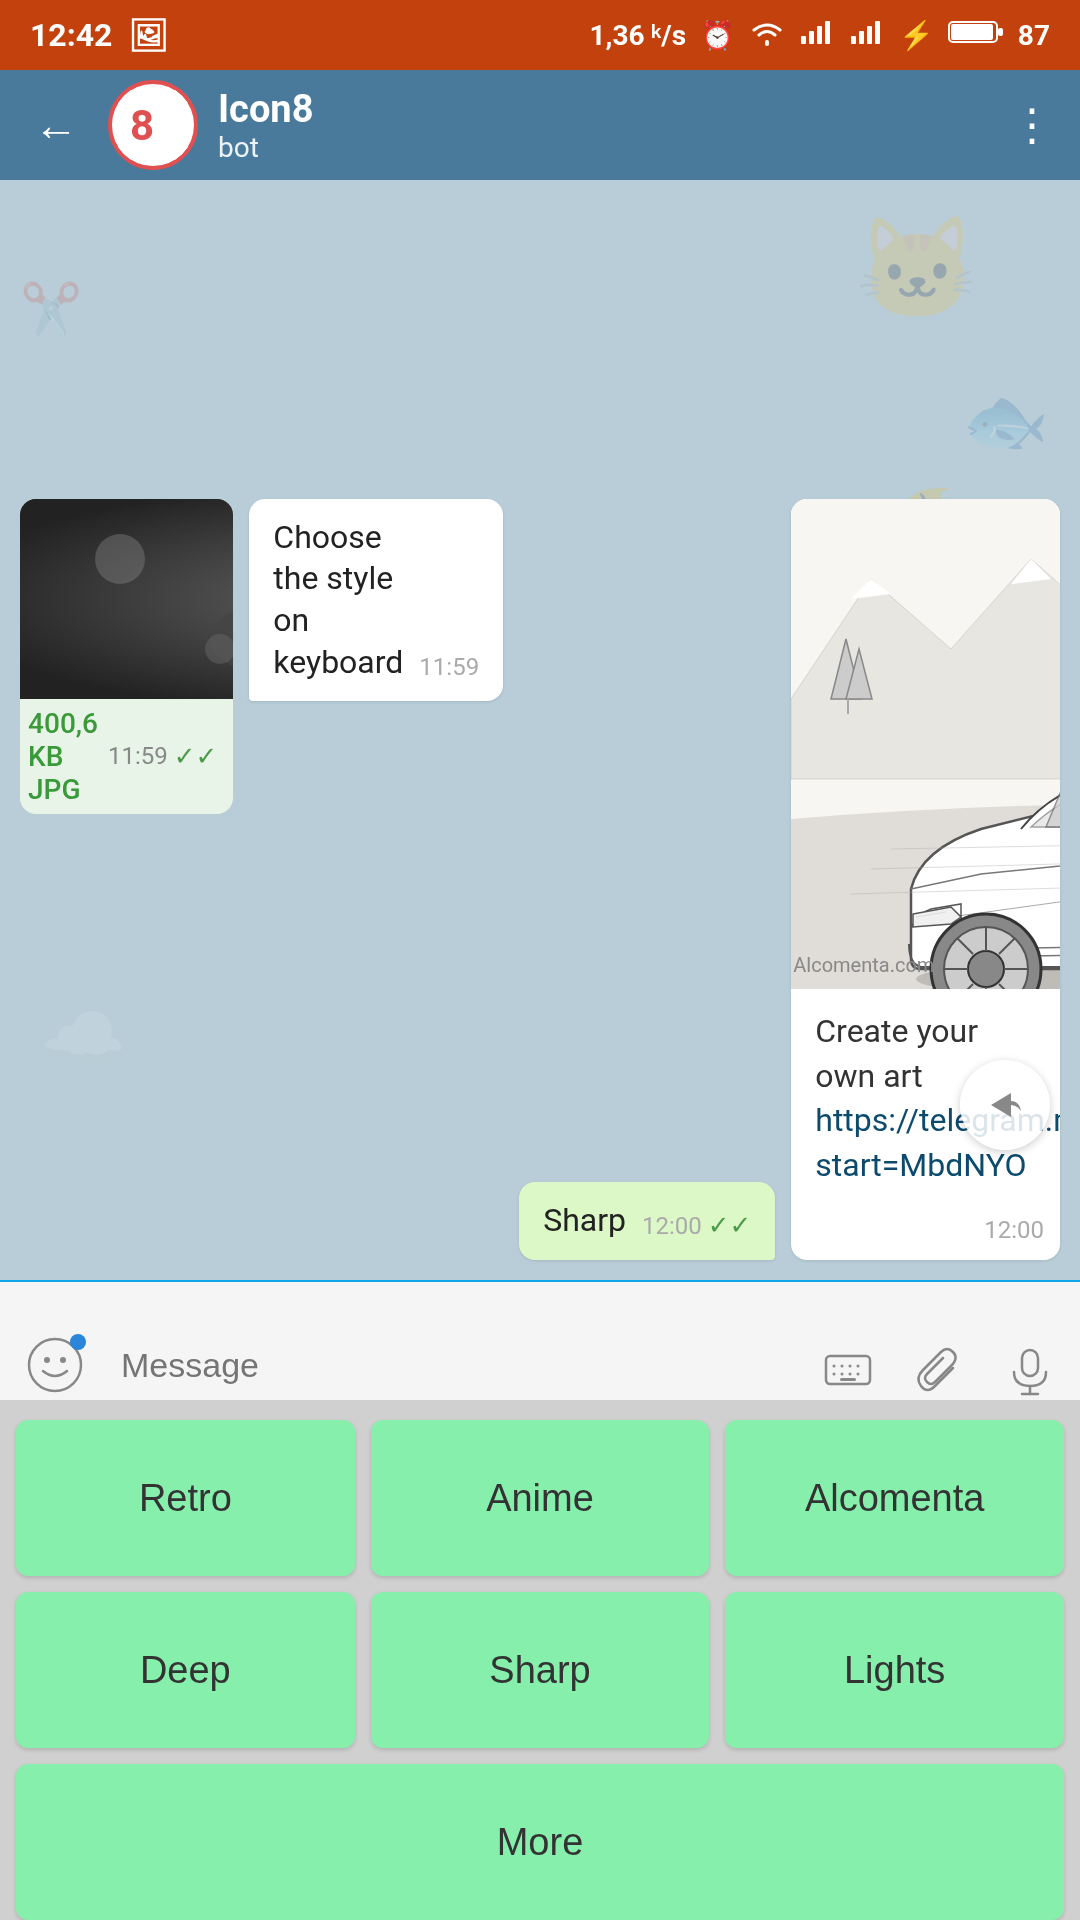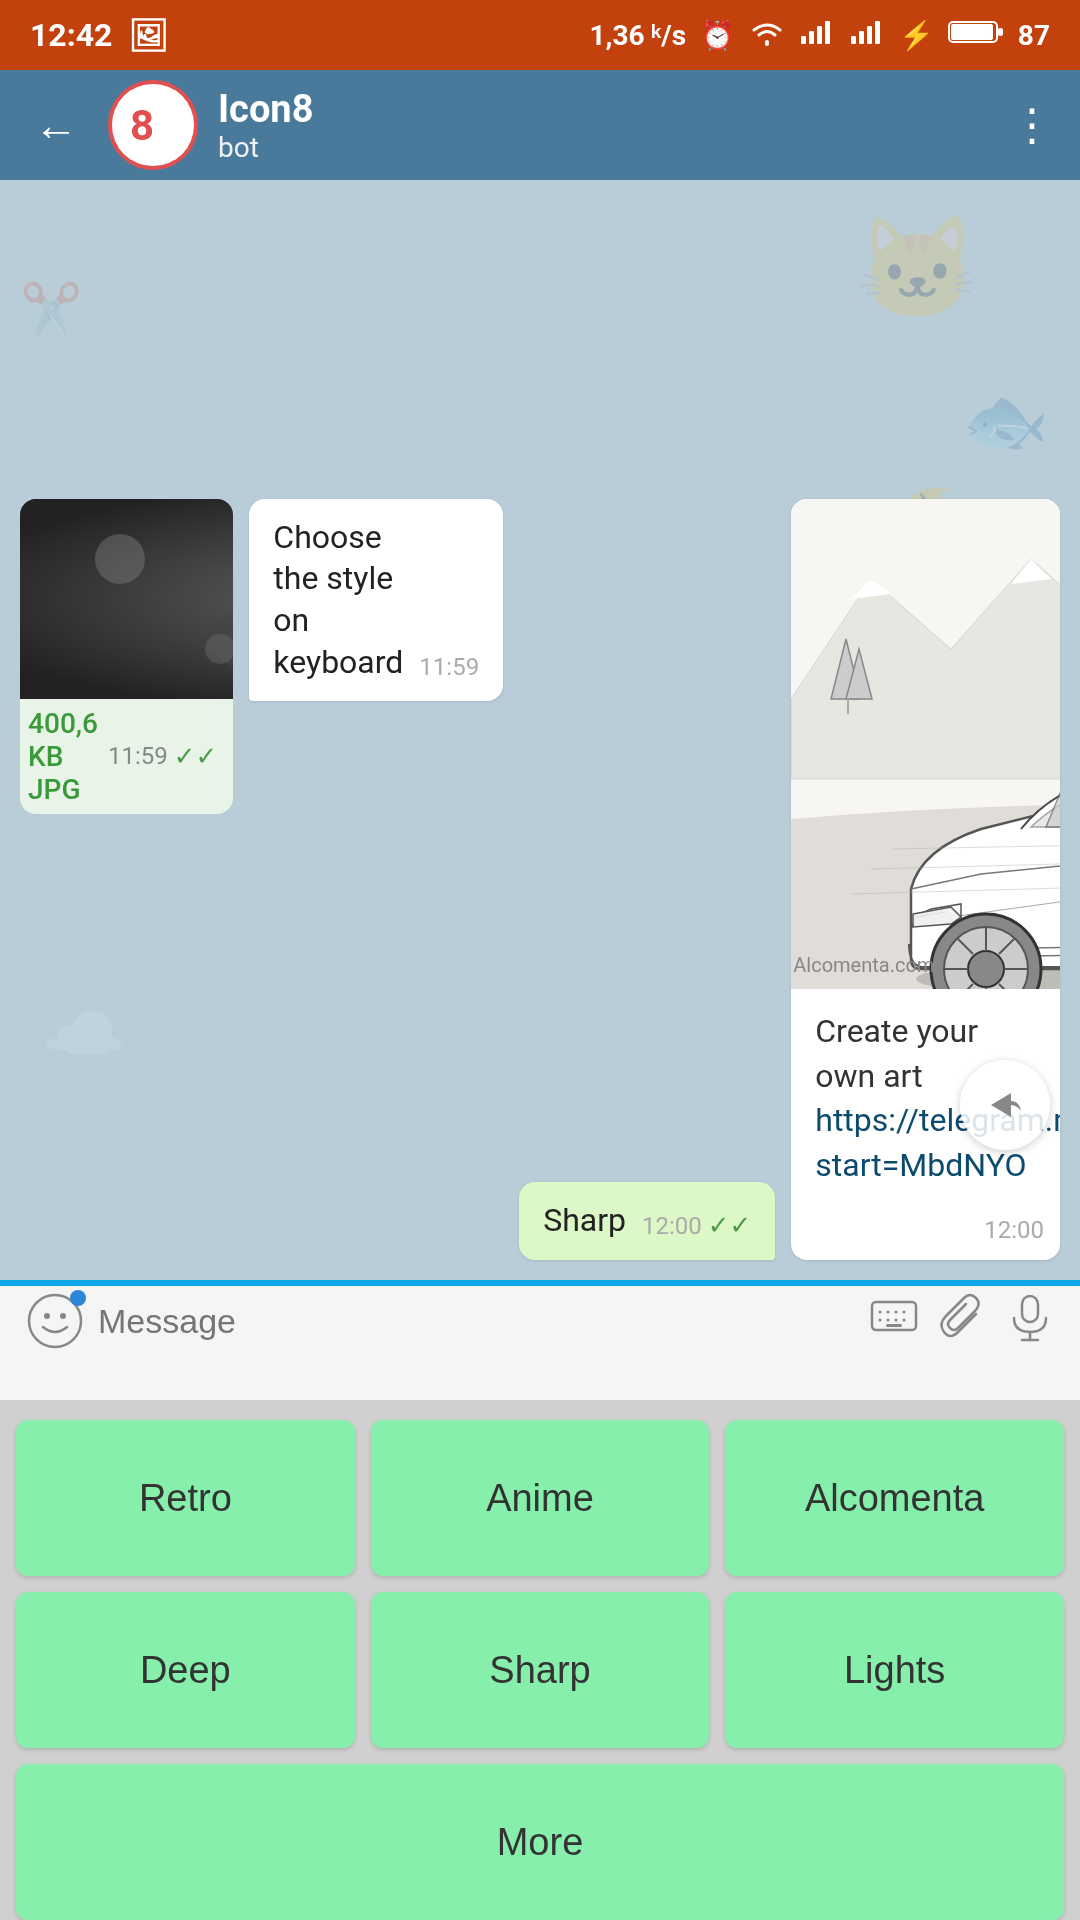--- a/index.html
+++ b/index.html
@@ -262,24 +262,24 @@
       cursor: pointer;
       z-index: 10;
     }
 
     
     .input-area {
       width: 100%;
       height: 120px;
       background: #f5f5f5;
       display: flex;
-      align-items: flex-start;
+      align-items: flex-end;
       padding: 0 20px;
-      gap: 8px;
-      border-top: 6px solid #0ea5e9;
+      gap: 31px;
+      border-top: 2px solid #0ea5e9;
     }
     .emoji-btn {
       width: 70px;
       height: 70px;
       display: flex;
       align-items: center;
       justify-content: center;
       cursor: pointer;
       position: relative;
     }

